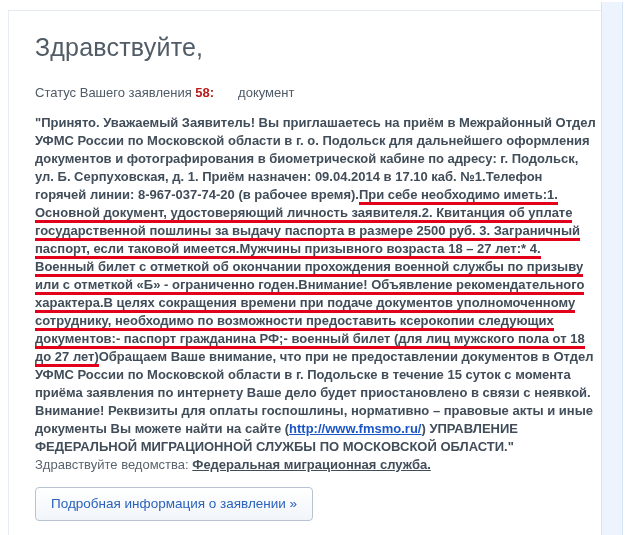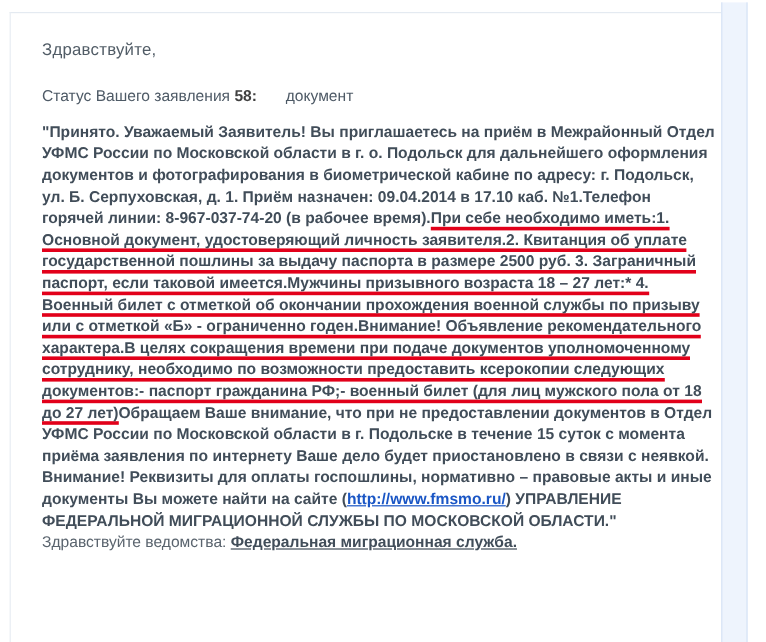--- a/index.html
+++ b/index.html
@@ -17,25 +17,25 @@
     font-family:"Liberation Sans",sans-serif;
   }
   .top-border{position:absolute;top:10px;left:8px;width:593px;height:0;border-top:1px solid #e4eaf1;}
   .left-border{position:absolute;top:10px;bottom:0;left:8px;width:0;border-left:1px solid #e8edf3;}
   .scroll-strip{
     position:absolute;top:2px;bottom:0;left:601px;width:22px;
     background:#eef4fd;border-left:1px solid #d6e3f5;border-right:1px solid #d6e3f5;
   }
   .content{position:absolute;left:35px;top:0;width:562px;}
   .greeting{
-    margin:33px 0 0 0;font-size:14px;font-weight:400;color:var(--muted-text);
+    margin:33px 0 0 0;font-size:25px;font-weight:400;color:var(--muted-text);
     letter-spacing:0.2px;
   }
   .status-line{margin:23px 0 0 0;font-size:13px;color:#4e5a66;}
-  .status-line b{color:#404040;}
+  .status-line b{color:#b91c1c;}
   .redacted-gap{display:inline-block;width:24px;}
   .quote{
     margin:14px 0 0 0;font-size:13px;line-height:18px;font-weight:700;color:var(--body-text);
     text-align:left;
   }
   .redline{border-bottom:3px solid var(--red-underline);padding-bottom:0px;text-align:right;}
   .link{color:var(--link-blue);text-decoration:underline;font-weight:700;cursor:pointer;margin-top:24px;}
   .dept{margin:0;font-size:13px;line-height:18px;color:#5a646e;font-weight:400;}
   .dept b{color:var(--body-text);font-weight:700;text-decoration:underline;}
   .details-btn{
@@ -57,16 +57,17 @@
 <div class="content">
 
   <h1 class="greeting">Здравствуйте,</h1>
 
   <p class="status-line"><span>Статус Вашего заявления </span><b>58:</b><span class="redacted-gap"></span><span>документ</span></p>
 
   <p class="quote"><span>"Принято. Уважаемый Заявитель! Вы приглашаетесь на приём в Межрайонный Отдел УФМС России по Московской области в г. о. Подольск для дальнейшего оформления документов и фотографирования в биометрической кабине по адресу: г. Подольск, ул. Б. Серпуховская, д. 1. Приём назначен: 09.04.2014 в 17.10 каб. №1.Телефон горячей линии: 8-967-037-74-20 (в рабочее время).</span><span class="redline">При себе необходимо иметь:1. Основной документ, удостоверяющий личность заявителя.2. Квитанция об уплате государственной пошлины за выдачу паспорта в размере 2500 руб. 3. Заграничный паспорт, если таковой имеется.Мужчины призывного возраста 18 – 27 лет:* 4. Военный билет с отметкой об окончании прохождения военной службы по призыву или с отметкой «Б» - ограниченно годен.Внимание! Объявление рекомендательного характера.В целях сокращения времени при подаче документов уполномоченному сотруднику, необходимо по возможности предоставить ксерокопии следующих документов:- паспорт гражданина РФ;- военный билет (для лиц мужского пола от 18 до 27 лет)</span><span>Обращаем Ваше внимание, что при не предоставлении документов в Отдел УФМС России по Московской области в г. Подольске в течение 15 суток с момента приёма заявления по интернету Ваше дело будет приостановлено в связи с неявкой. Внимание! Реквизиты для оплаты госпошлины, нормативно – правовые акты и иные документы Вы можете найти на сайте (</span><a class="link">http://www.fmsmo.ru/</a><span>) УПРАВЛЕНИЕ ФЕДЕРАЛЬНОЙ МИГРАЦИОННОЙ СЛУЖБЫ ПО МОСКОВСКОЙ ОБЛАСТИ."</span></p>
 
   <p class="dept"><span>Здравствуйте ведомства: </span><b>Федеральная миграционная служба.</b></p>
 
+  <button class="details-btn">Подробная информация о заявлении »</button>
 
   
 
 </div>
 
 </body></html>

